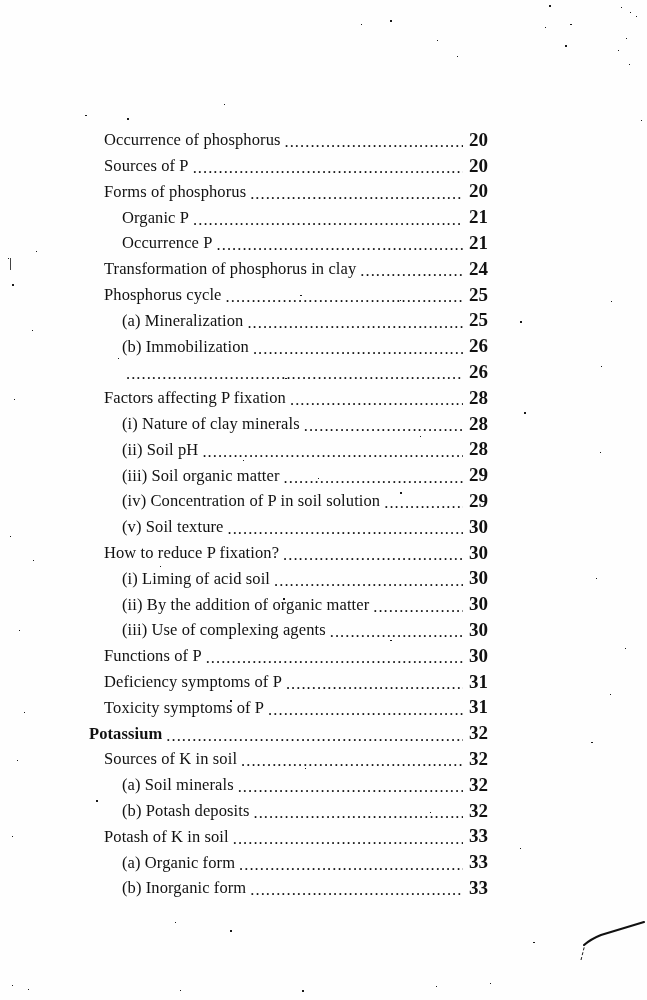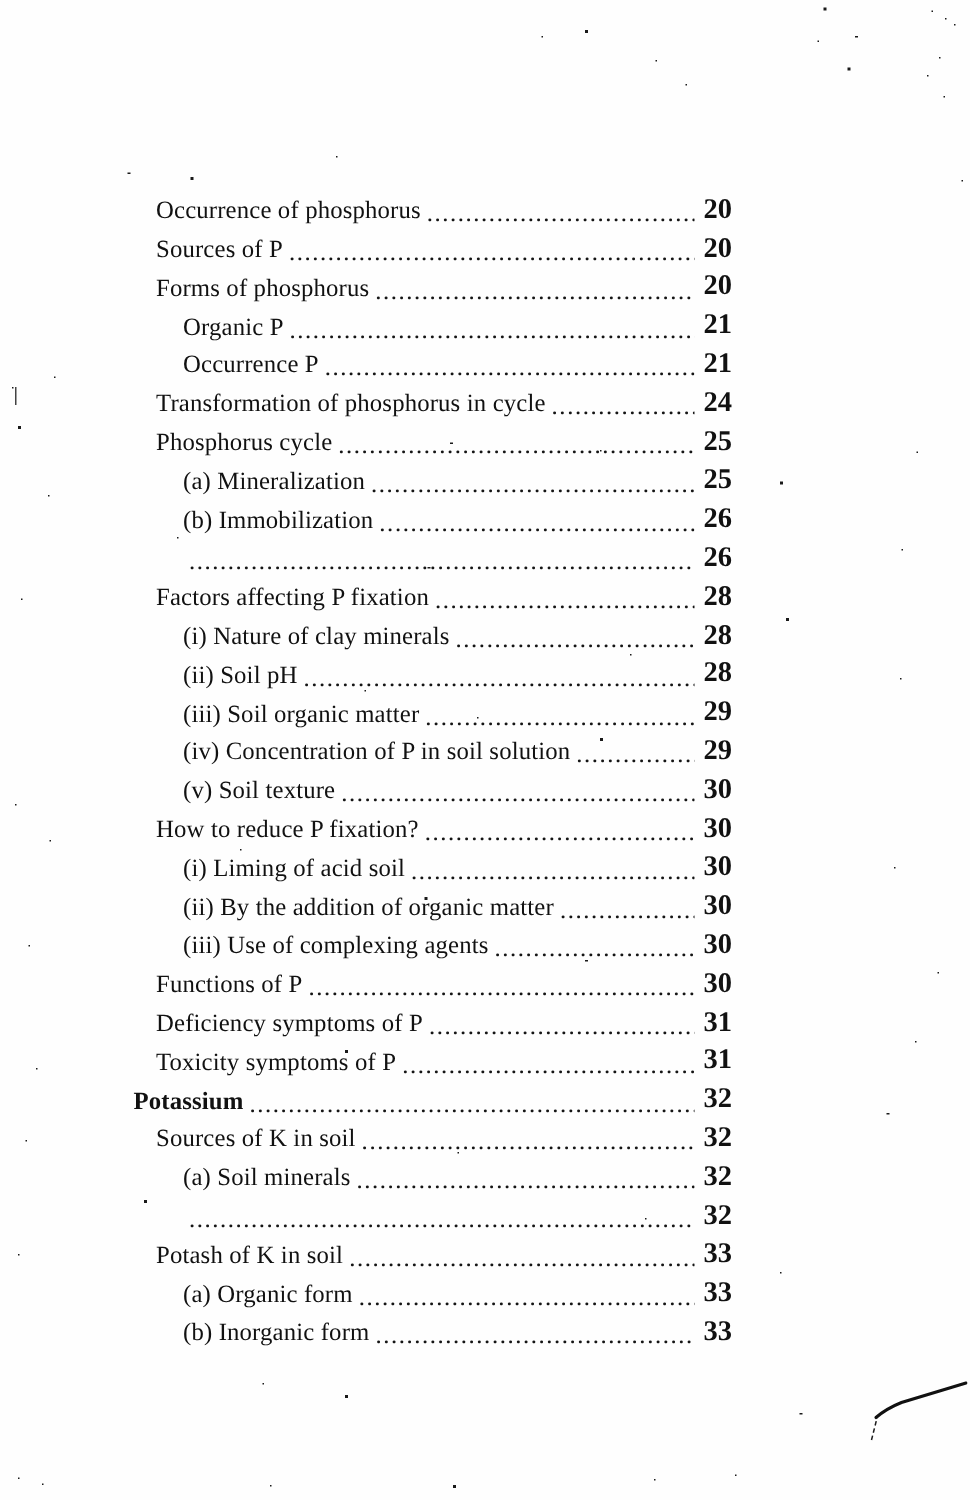--- a/index.html
+++ b/index.html
@@ -225,21 +225,21 @@
         <span class="title">Organic P</span>
         <span class="leader"></span>
         <span class="pageno">21</span>
       </div>
       <div class="toc-entry lvl2">
         <span class="title">Occurrence P</span>
         <span class="leader"></span>
         <span class="pageno">21</span>
       </div>
       <div class="toc-entry lvl1">
-        <span class="title">Transformation of phosphorus in cycle</span>
+        <span class="title">Transformation of phosphorus in clay</span>
         <span class="leader"></span>
         <span class="pageno">24</span>
       </div>
       <div class="toc-entry lvl1">
         <span class="title">Phosphorus cycle</span>
         <span class="leader"></span>
         <span class="pageno">25</span>
       </div>
       <div class="toc-entry lvl2">
         <span class="title">(a) Mineralization</span>
@@ -329,20 +329,21 @@
         <span class="title">Sources of K in soil</span>
         <span class="leader"></span>
         <span class="pageno">32</span>
       </div>
       <div class="toc-entry lvl2">
         <span class="title">(a) Soil minerals</span>
         <span class="leader"></span>
         <span class="pageno">32</span>
       </div>
       <div class="toc-entry lvl2">
+        <span class="title">(b) Potash deposits</span>
         <span class="leader"></span>
         <span class="pageno">32</span>
       </div>
       <div class="toc-entry lvl1">
         <span class="title">Potash of K in soil</span>
         <span class="leader"></span>
         <span class="pageno">33</span>
       </div>
       <div class="toc-entry lvl2">
         <span class="title">(a) Organic form</span>

